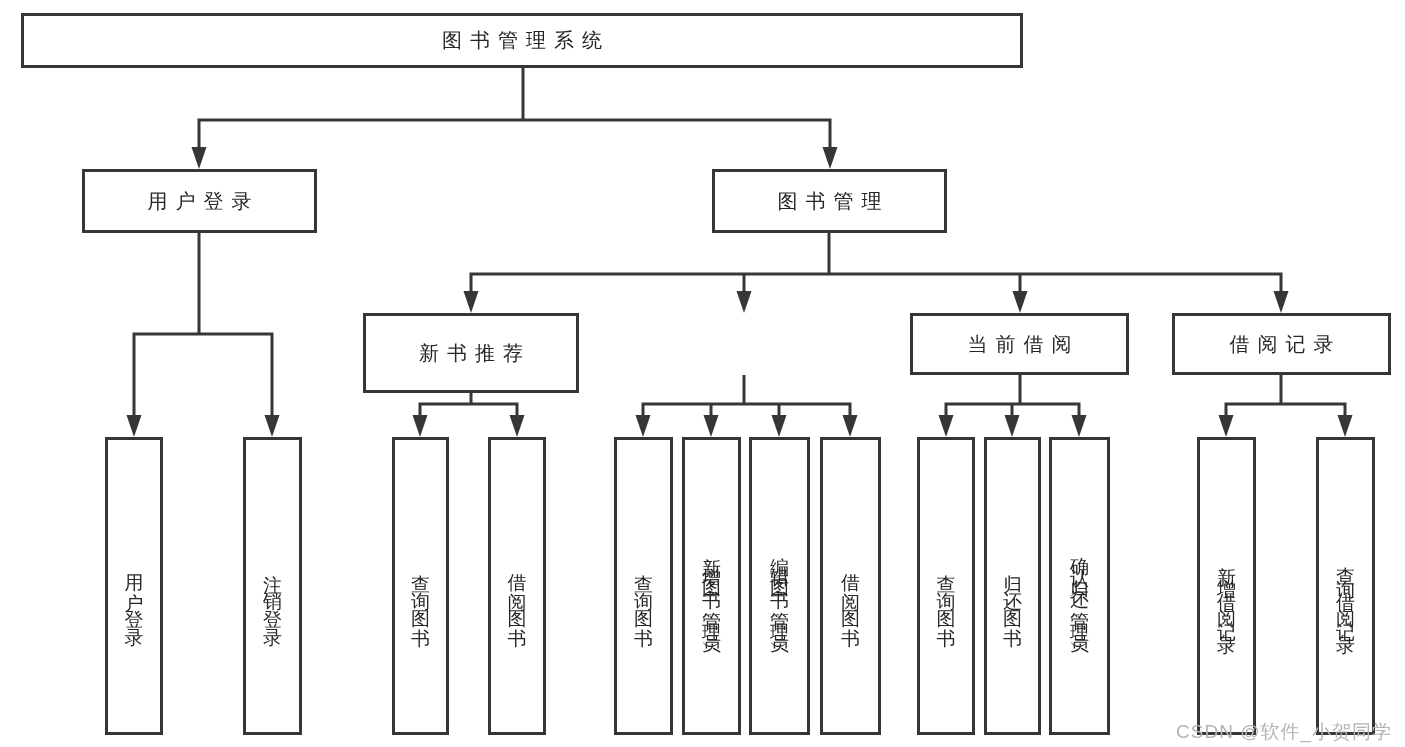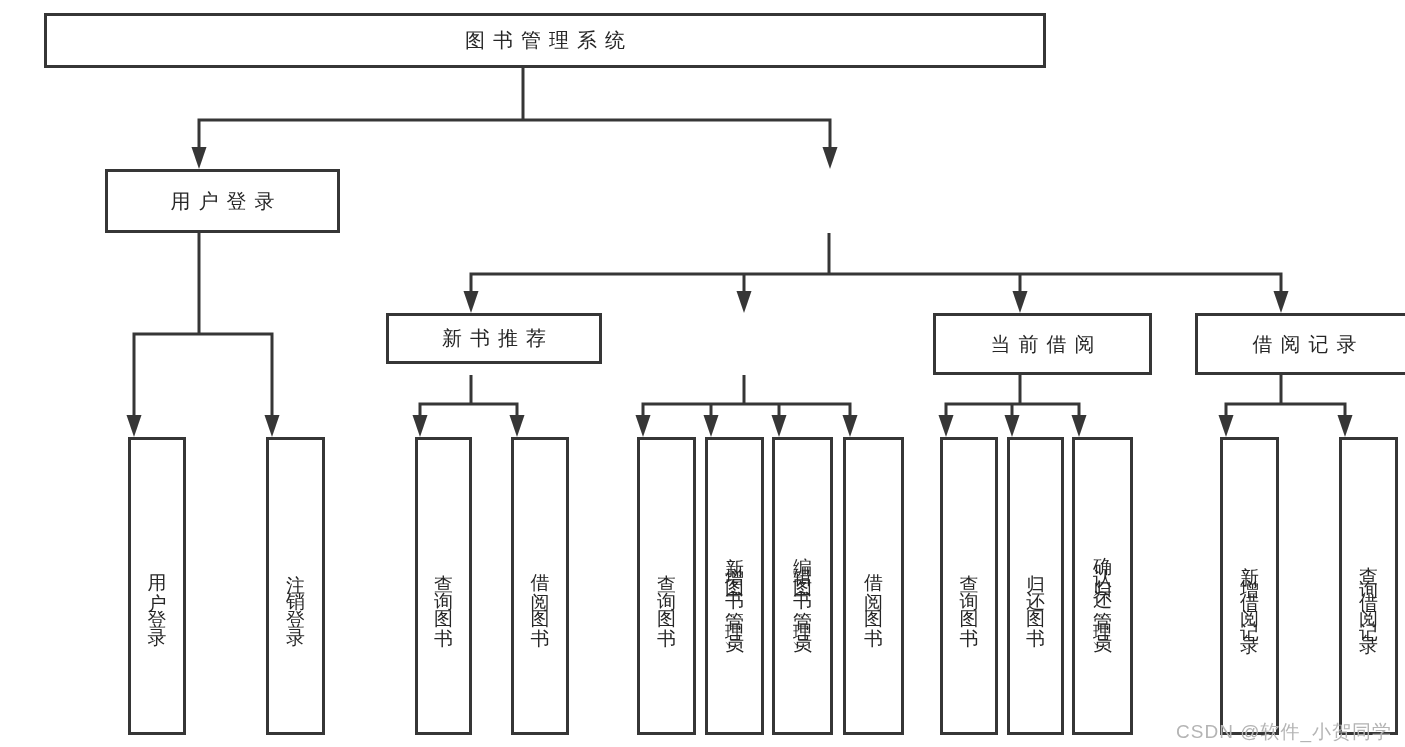--- a/index.html
+++ b/index.html
@@ -20,21 +20,20 @@
   }
   .node {
     position: absolute;
     box-sizing: border-box;
     border: 3px solid var(--line, #363636);
     background: #ffffff;
     display: flex;
     align-items: center;
     justify-content: center;
     color: var(--text, #262626);
-    margin-left: 23px;
   }
   .node span {
     font-size: 20px;
     letter-spacing: 8px;
     margin-right: -8px;
     white-space: nowrap;
   }
   .node-v span {
     writing-mode: vertical-rl;
     font-size: 19px;
@@ -115,22 +114,25 @@
     </g>
   </svg>
 
   <div class="node" style="left:21px; top:13px; width:1002px; height:55px;">
     <span>图书管理系统</span>
   </div>
 
   <div class="node" style="left:82px; top:169px; width:235px; height:64px;">
     <span>用户登录</span>
   </div>
+  <div class="node" style="left:712px; top:169px; width:235px; height:64px;">
+    <span>图书管理</span>
+  </div>
 
-  <div class="node" style="left:363px; top:313px; width:216px; height:51px;">
+  <div class="node" style="left:363px; top:313px; width:216px; height:80px;">
     <span>新书推荐</span>
   </div>
   <div class="node" style="left:910px; top:313px; width:219px; height:62px;">
     <span>当前借阅</span>
   </div>
   <div class="node" style="left:1172px; top:313px; width:219px; height:62px;">
     <span>借阅记录</span>
   </div>
 
   <div class="node node-v sp-lg" style="left:105px; top:437px; width:58px; height:298px;">

